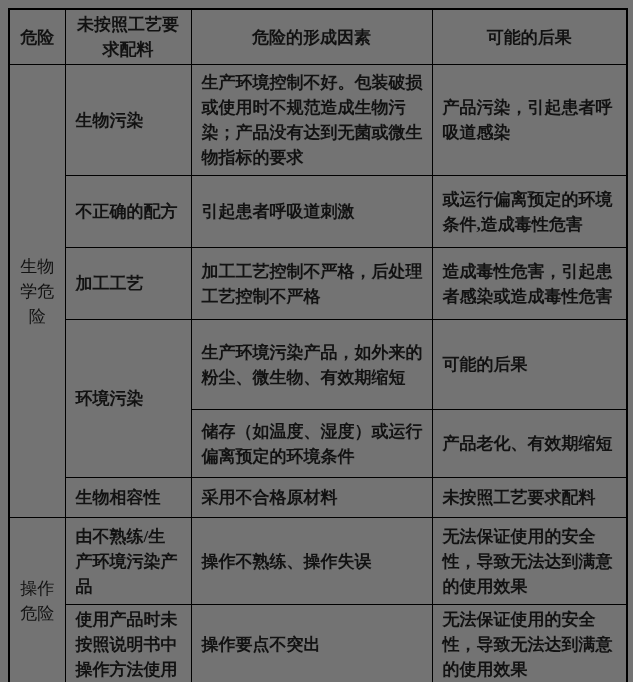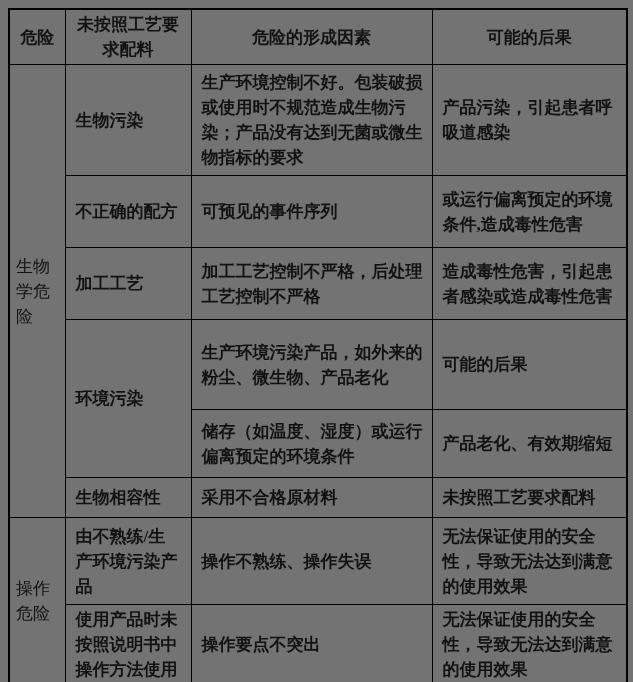--- a/index.html
+++ b/index.html
@@ -33,21 +33,21 @@
     box-sizing: border-box;
     overflow: hidden;
     word-break: break-all;
   }
   table.risk th {
     font-weight: bold;
     text-align: center;
     padding: 2px 4px;
   }
   td.cat {
-    text-align: left;
+    text-align: center;
     padding: 2px 6px;
     margin-left: 18px;
   }
   td.cell {
     text-align: left;
     padding: 2px 9px 2px 10px;
     font-weight: bold;
   }
   
   tr.hr  { height: 49px; }
@@ -85,31 +85,31 @@
     </thead>
     <tbody>
       <tr class="r1">
         <td class="cat" rowspan="6">生物学危险</td>
         <td class="cell">生物污染</td>
         <td class="cell">生产环境控制不好。包装破损或使用时不规范造成生物污染；产品没有达到无菌或微生物指标的要求</td>
         <td class="cell">产品污染，引起患者呼吸道感染</td>
       </tr>
       <tr class="r2">
         <td class="cell">不正确的配方</td>
-        <td class="cell">可预见的事件序列</td>
+        <td class="cell">引起患者呼吸道刺激</td>
         <td class="cell">或运行偏离预定的环境条件,造成毒性危害</td>
       </tr>
       <tr class="r3">
         <td class="cell">加工工艺</td>
         <td class="cell">加工工艺控制不严格，后处理工艺控制不严格</td>
         <td class="cell">造成毒性危害，引起患者感染或造成毒性危害</td>
       </tr>
       <tr class="r4">
         <td class="cell" rowspan="2">环境污染</td>
-        <td class="cell">生产环境污染产品，如外来的粉尘、微生物、产品老化</td>
+        <td class="cell">生产环境污染产品，如外来的粉尘、微生物、有效期缩短</td>
         <td class="cell">可能的后果</td>
       </tr>
       <tr class="r5">
         <td class="cell">储存（如温度、湿度）或运行偏离预定的环境条件</td>
         <td class="cell">产品老化、有效期缩短</td>
       </tr>
       <tr class="r6">
         <td class="cell">生物相容性</td>
         <td class="cell">采用不合格原材料</td>
         <td class="cell">未按照工艺要求配料</td>

